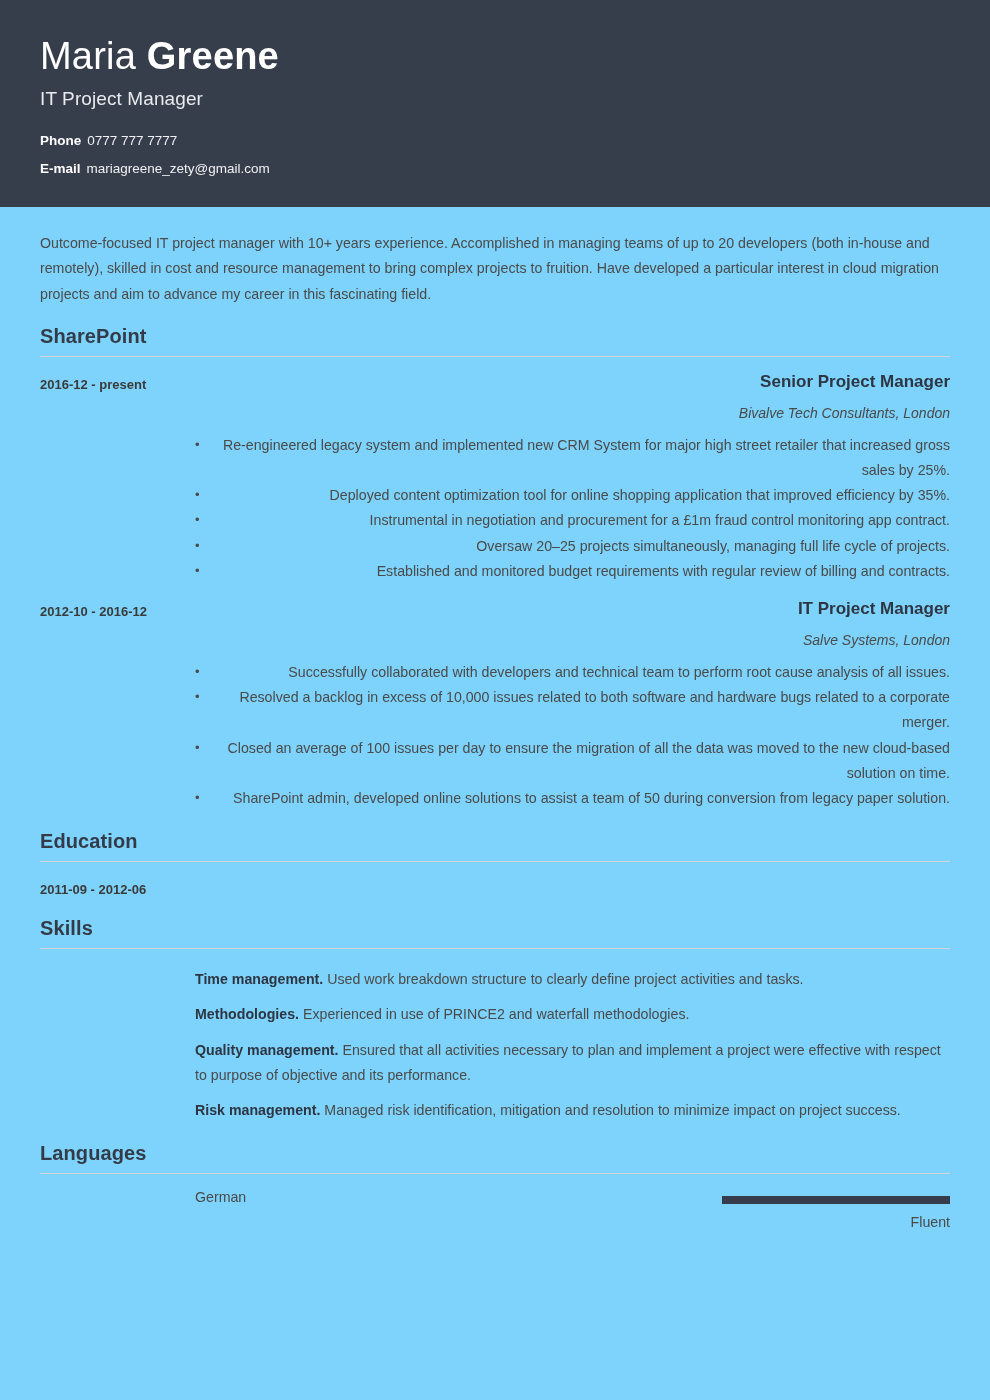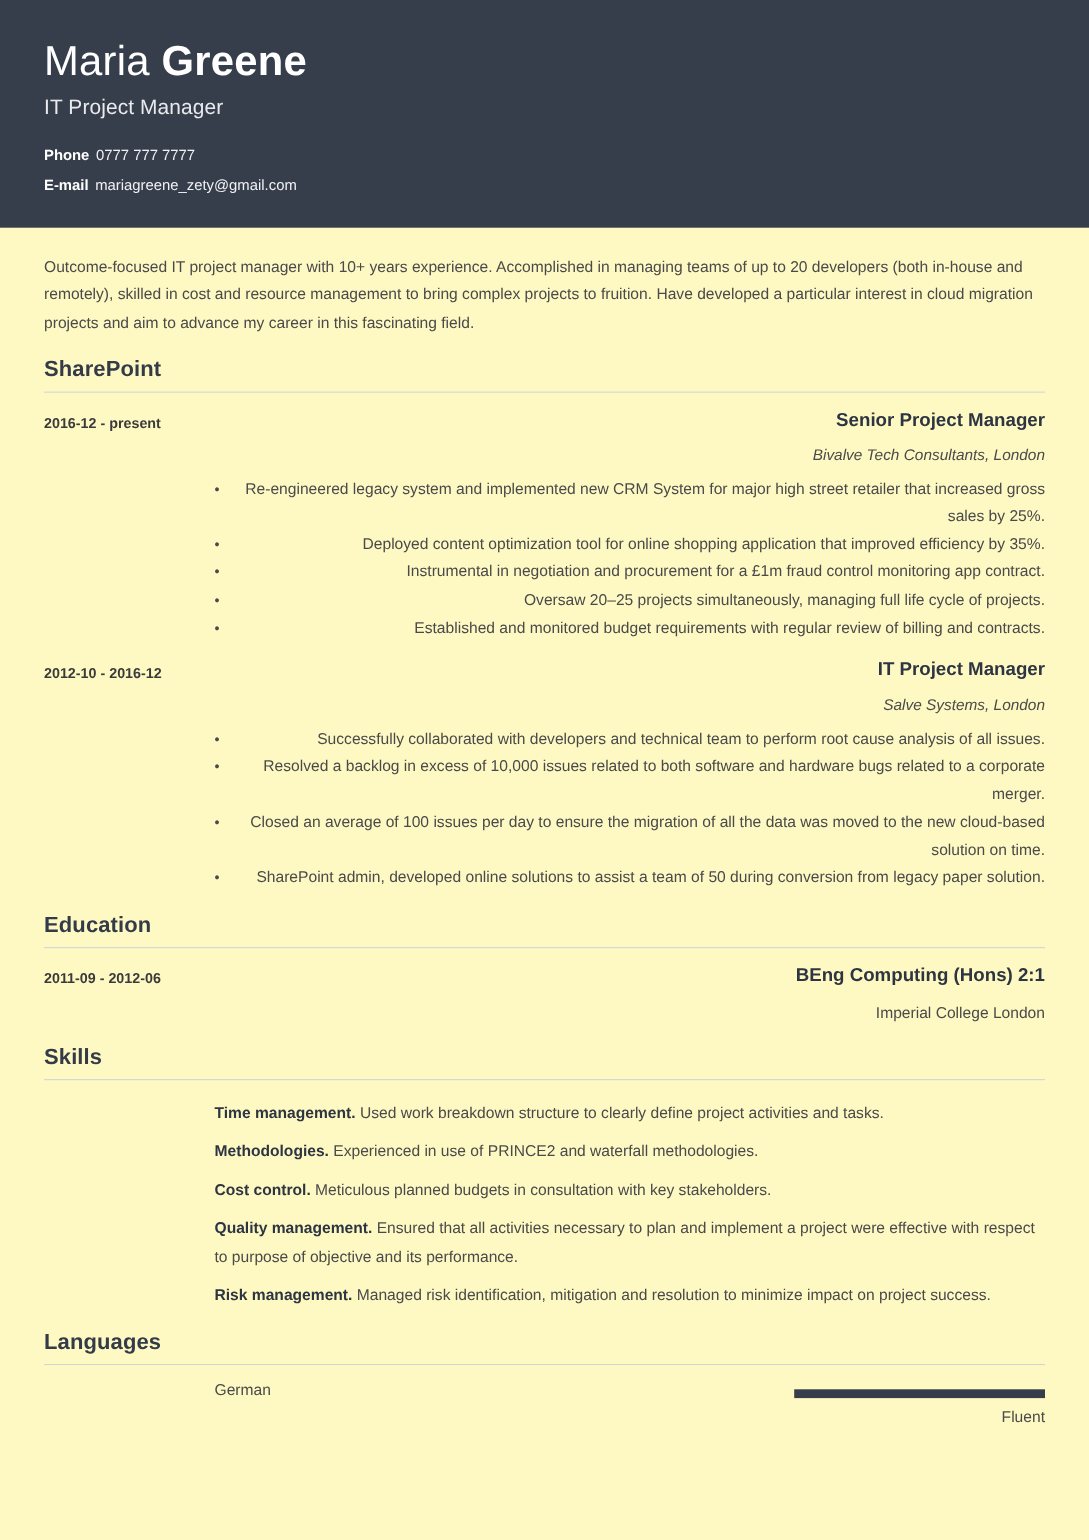--- a/index.html
+++ b/index.html
@@ -12,21 +12,21 @@
     background: #ffffff;
     font-family: "Liberation Sans", sans-serif;
     color: #4a4a4a;
     -webkit-font-smoothing: antialiased;
   }
 
   .page {
     width: 990px;
     height: 1400px;
     position: relative;
-    background: #fef9c3;
+    background: #7dd3fc;
     overflow: hidden;
   }
 
   
   .header {
     background: #373e4b;
     padding: 36px 40px 28px 40px;
     box-sizing: border-box;
     height: 207px;
   }
@@ -288,47 +288,39 @@
         </div>
       </div>
     </div>
 
     <div class="section">
       <div class="section-heading">Education</div>
       <div class="section-rule"></div>
 
       <div class="entry">
         <div class="entry-dates">2011-09 - 2012-06</div>
-        <div class="entry-main">
-          <div class="entry-title">BEng Computing (Hons) 2:1</div>
-          <div class="entry-subtitle plain">Imperial College London</div>
-        </div>
       </div>
     </div>
 
     <div class="section">
       <div class="section-heading">Skills</div>
       <div class="section-rule"></div>
 
       <div class="skill-row" style="padding-top:18px;">
         <div class="skill-spacer"></div>
         <div class="skill-body">
           <div class="skill-item">
             <span class="skill-name">Time management.</span>
             <span>Used work breakdown structure to clearly define project activities and tasks.</span>
           </div>
           <div class="skill-item">
             <span class="skill-name">Methodologies.</span>
             <span>Experienced in use of PRINCE2 and waterfall methodologies.</span>
           </div>
           <div class="skill-item">
-            <span class="skill-name">Cost control.</span>
-            <span>Meticulous planned budgets in consultation with key stakeholders.</span>
-          </div>
-          <div class="skill-item">
             <span class="skill-name">Quality management.</span>
             <span>Ensured that all activities necessary to plan and implement a project were effective with respect to purpose of objective and its performance.</span>
           </div>
           <div class="skill-item">
             <span class="skill-name">Risk management.</span>
             <span>Managed risk identification, mitigation and resolution to minimize impact on project success.</span>
           </div>
         </div>
       </div>
     </div>

